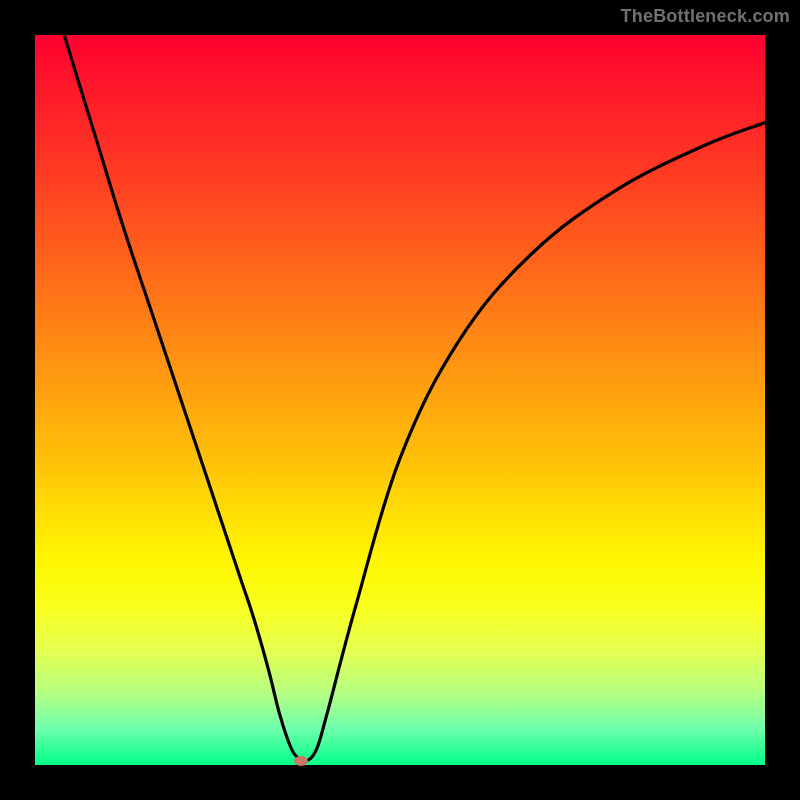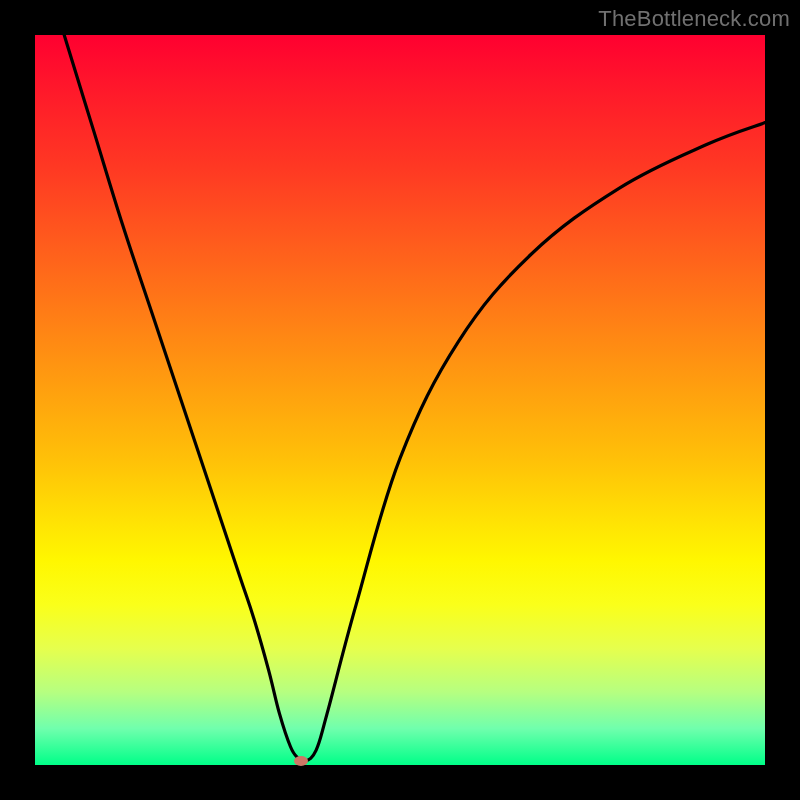--- a/index.html
+++ b/index.html
@@ -40,23 +40,23 @@
       #b6ff80 90%,
       #70ffad 95%,
       #00ff88 100%
     );
   }
   .watermark {
     position: absolute;
     top: 6px;
     right: 10px;
     color: #707070;
-    font-size: 22px;
+    font-size: 18px;
     letter-spacing: 0.2px;
-    font-weight: 400;
+    font-weight: 700;
     user-select: none;
   }
   svg.curve {
     position: absolute;
     left: 0;
     top: 0;
     width: 730px;
     height: 730px;
   }
   .marker {

